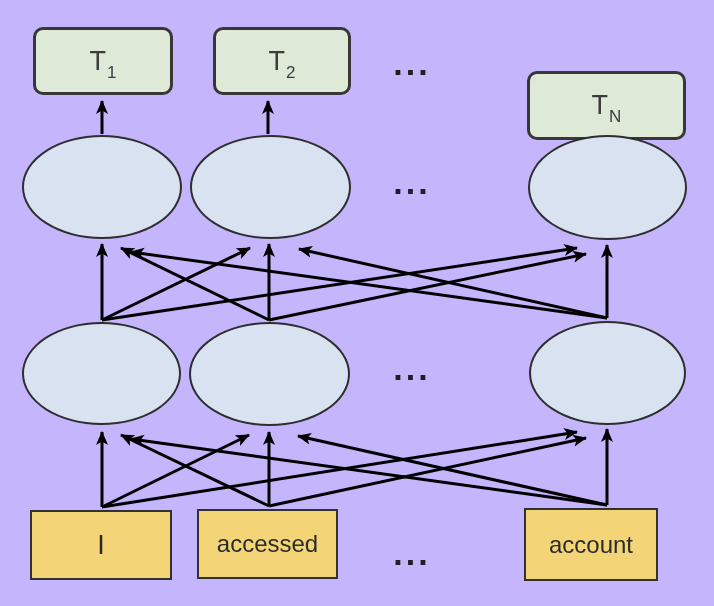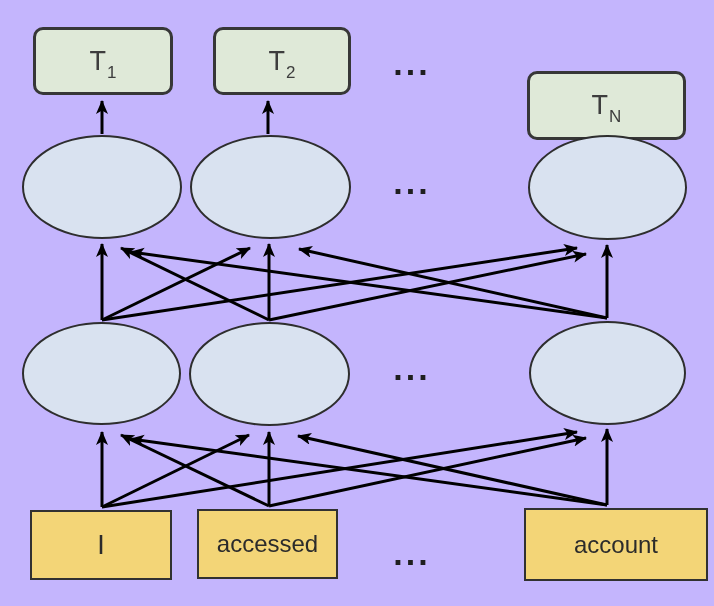--- a/index.html
+++ b/index.html
@@ -87,21 +87,21 @@
   <div class="node" style="left:22px;  top:322px; width:159px; height:103px;"></div>
   <div class="node" style="left:189px; top:322px; width:161px; height:104px;"></div>
   <div class="node" style="left:529px; top:321px; width:157px; height:104px;"></div>
 
   <div class="token" style="left:30px; top:510px; width:142px; height:70px; font-size:27px;">
     <span>I</span>
   </div>
   <div class="token" style="left:197px; top:509px; width:141px; height:70px;">
     <span>accessed</span>
   </div>
-  <div class="token" style="left:524px; top:508px; width:184px; height:73px;">
+  <div class="token" style="left:524px; top:508px; width:134px; height:73px;">
     <span>account</span>
   </div>
 
   <div class="dots" style="left:377px; top:46px;">...</div>
   <div class="dots" style="left:377px; top:165px;">...</div>
   <div class="dots" style="left:377px; top:351px;">...</div>
   <div class="dots" style="left:377px; top:536px;">...</div>
 
 </div>
 

